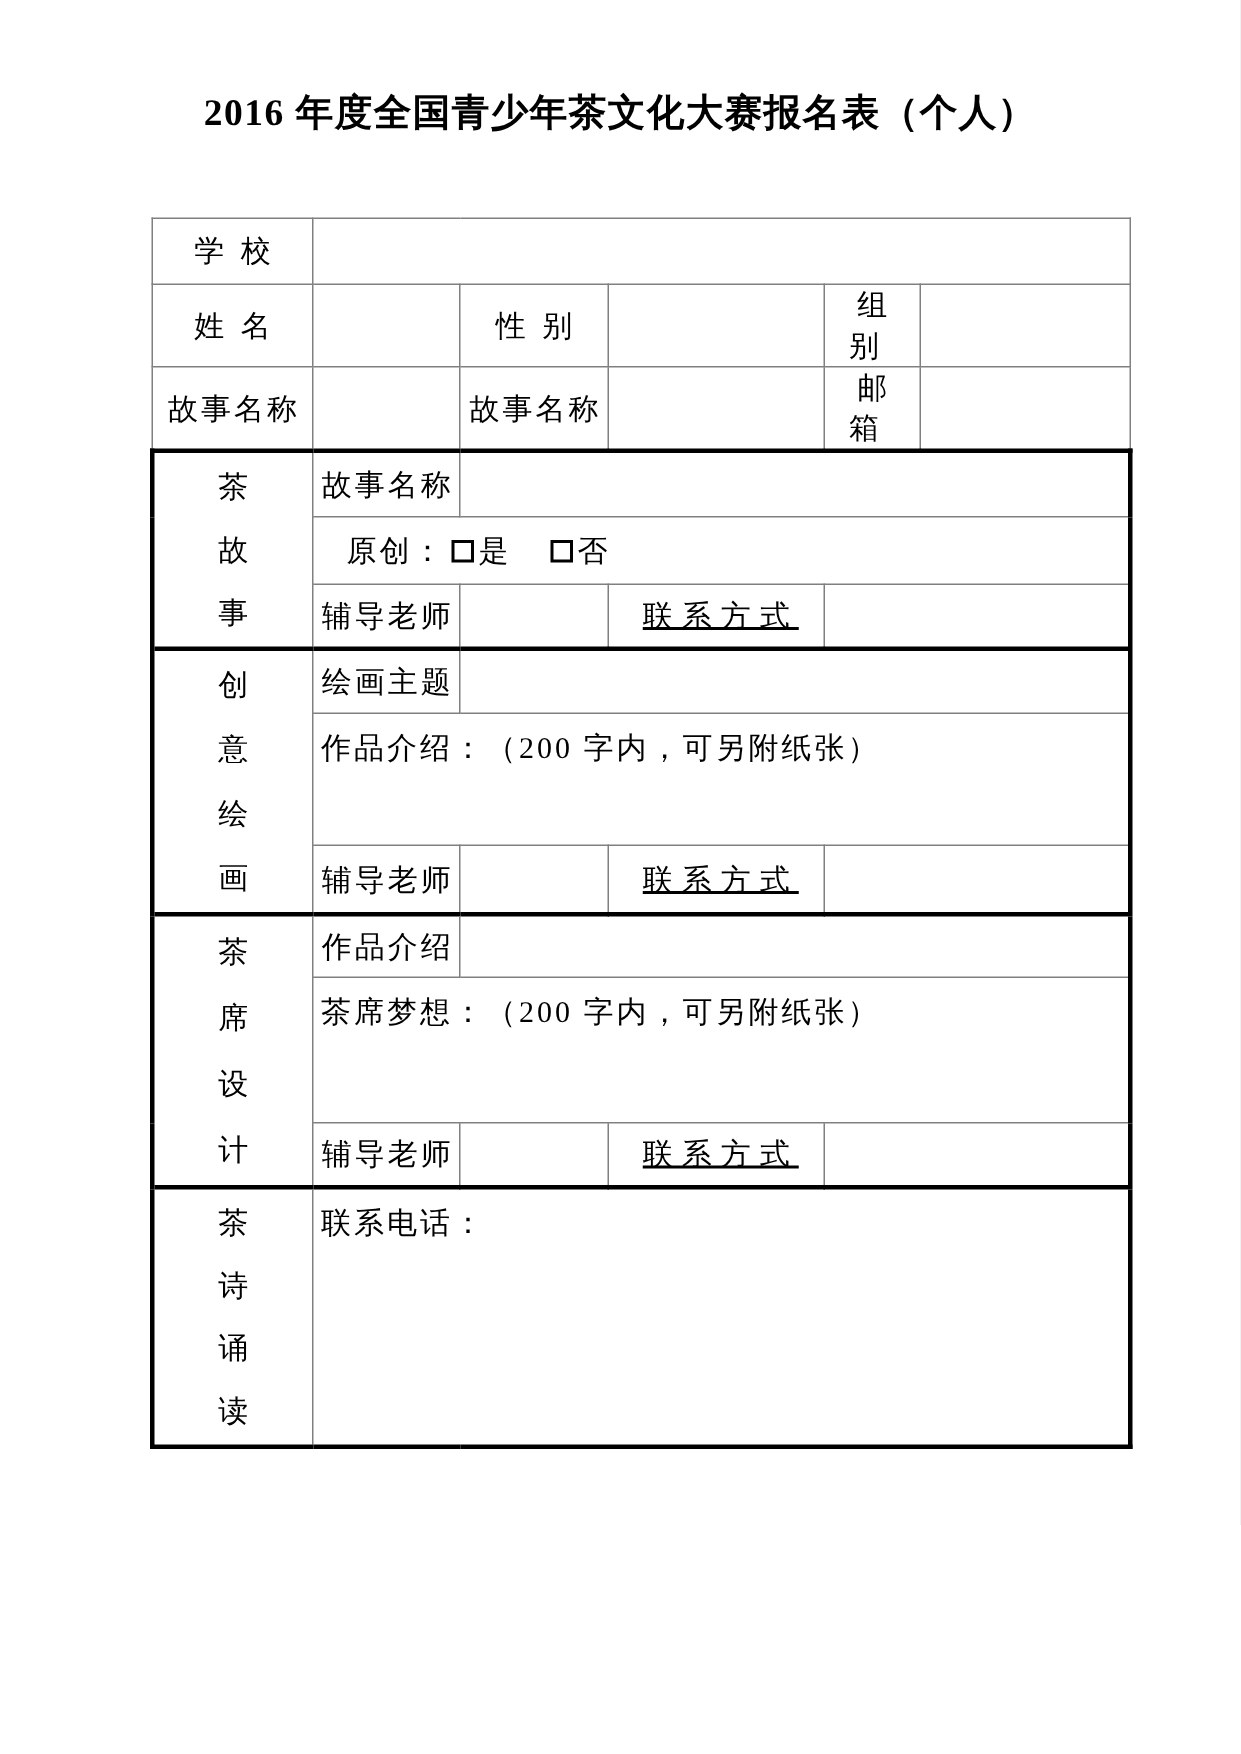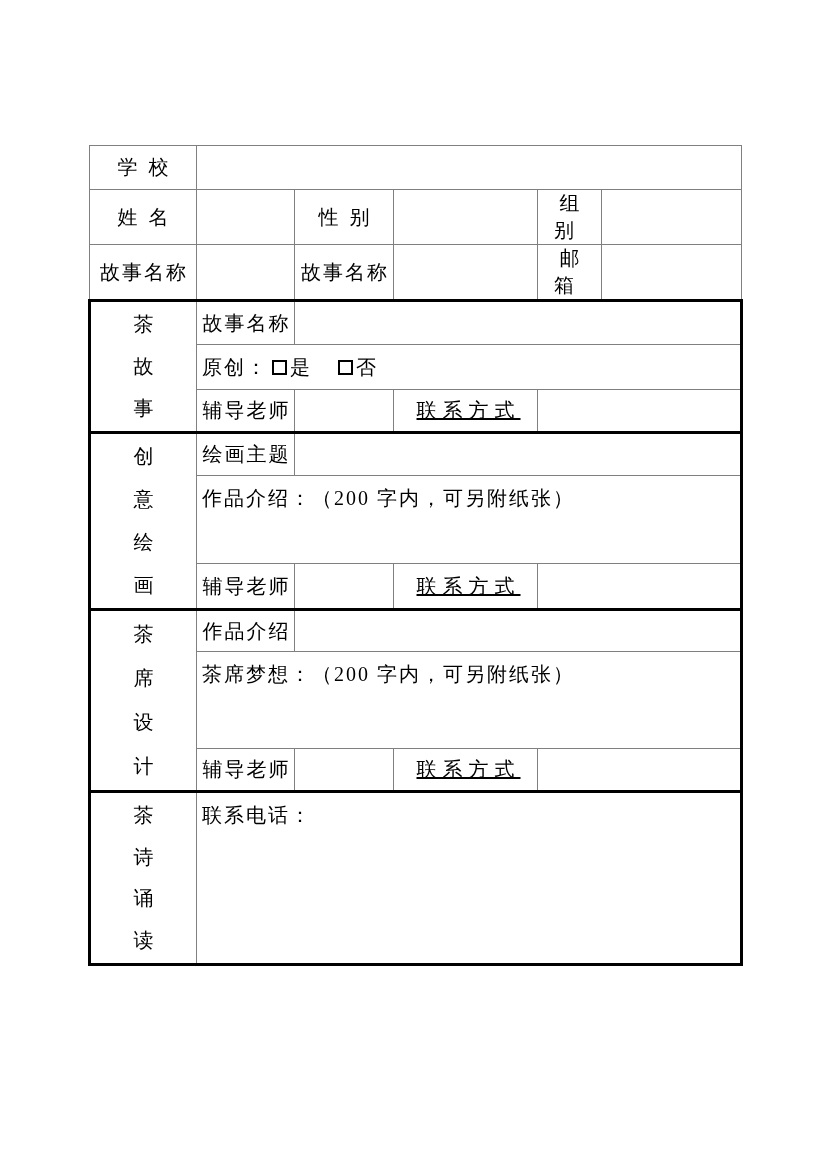--- a/index.html
+++ b/index.html
@@ -26,21 +26,21 @@
     left: 0;
     right: 0;
     text-align: center;
     font-size: 25px;
     font-weight: bold;
     letter-spacing: 1px;
     white-space: nowrap;
   }
   .form-wrap {
     position: absolute;
-    left: 88px;
+    left: 100px;
     top: 145px;
     width: 652px;
   }
   table.form {
     border-collapse: collapse;
     table-layout: fixed;
     width: 652px;
   }
   td {
     border: 1px solid var(--thin);
@@ -49,21 +49,21 @@
     color: var(--ink);
     overflow: hidden;
     vertical-align: middle;
   }
   td.bt { border-top: 3px solid var(--thick); }
   td.bb { border-bottom: 3px solid var(--thick); }
   td.bl { border-left: 3px solid var(--thick); }
   td.br { border-right: 3px solid var(--thick); }
   td.lab { text-align: center; }
   td.tall { vertical-align: top; padding: 9px 4px 0 5px; }
-  td.inline-row { padding-left: 5px; margin-top: 36px; }
+  td.inline-row { padding-left: 22px; margin-top: 36px; }
   .ls-wide { letter-spacing: 11px; text-indent: 11px; }
   .ls-mid  { letter-spacing: 6px;  text-indent: 6px; text-decoration: underline; }
   .ls-sm   { letter-spacing: 2px;  text-indent: 2px; }
   .body-text { letter-spacing: 2px; }
   .vlabel {
     display: flex;
     flex-direction: column;
     justify-content: space-around;
     align-items: center;
     width: 100%;
@@ -78,20 +78,21 @@
     vertical-align: -1px;
     margin: 0 3px 0 4px;
   }
   .cb-gap { margin-left: 28px; }
   .cb-text { letter-spacing: 0; }
 </style>
 </head>
 <body>
 
 <div class="page">
+  <div class="title">2016 年度全国青少年茶文化大赛报名表（个人）</div>
 
   <div class="form-wrap">
     <table class="form">
       <colgroup>
         <col style="width:107px">
           <col style="width:98px">
           <col style="width:99px">
         <col style="width:144px">
           <col style="width:64px">
           <col style="width:140px">

